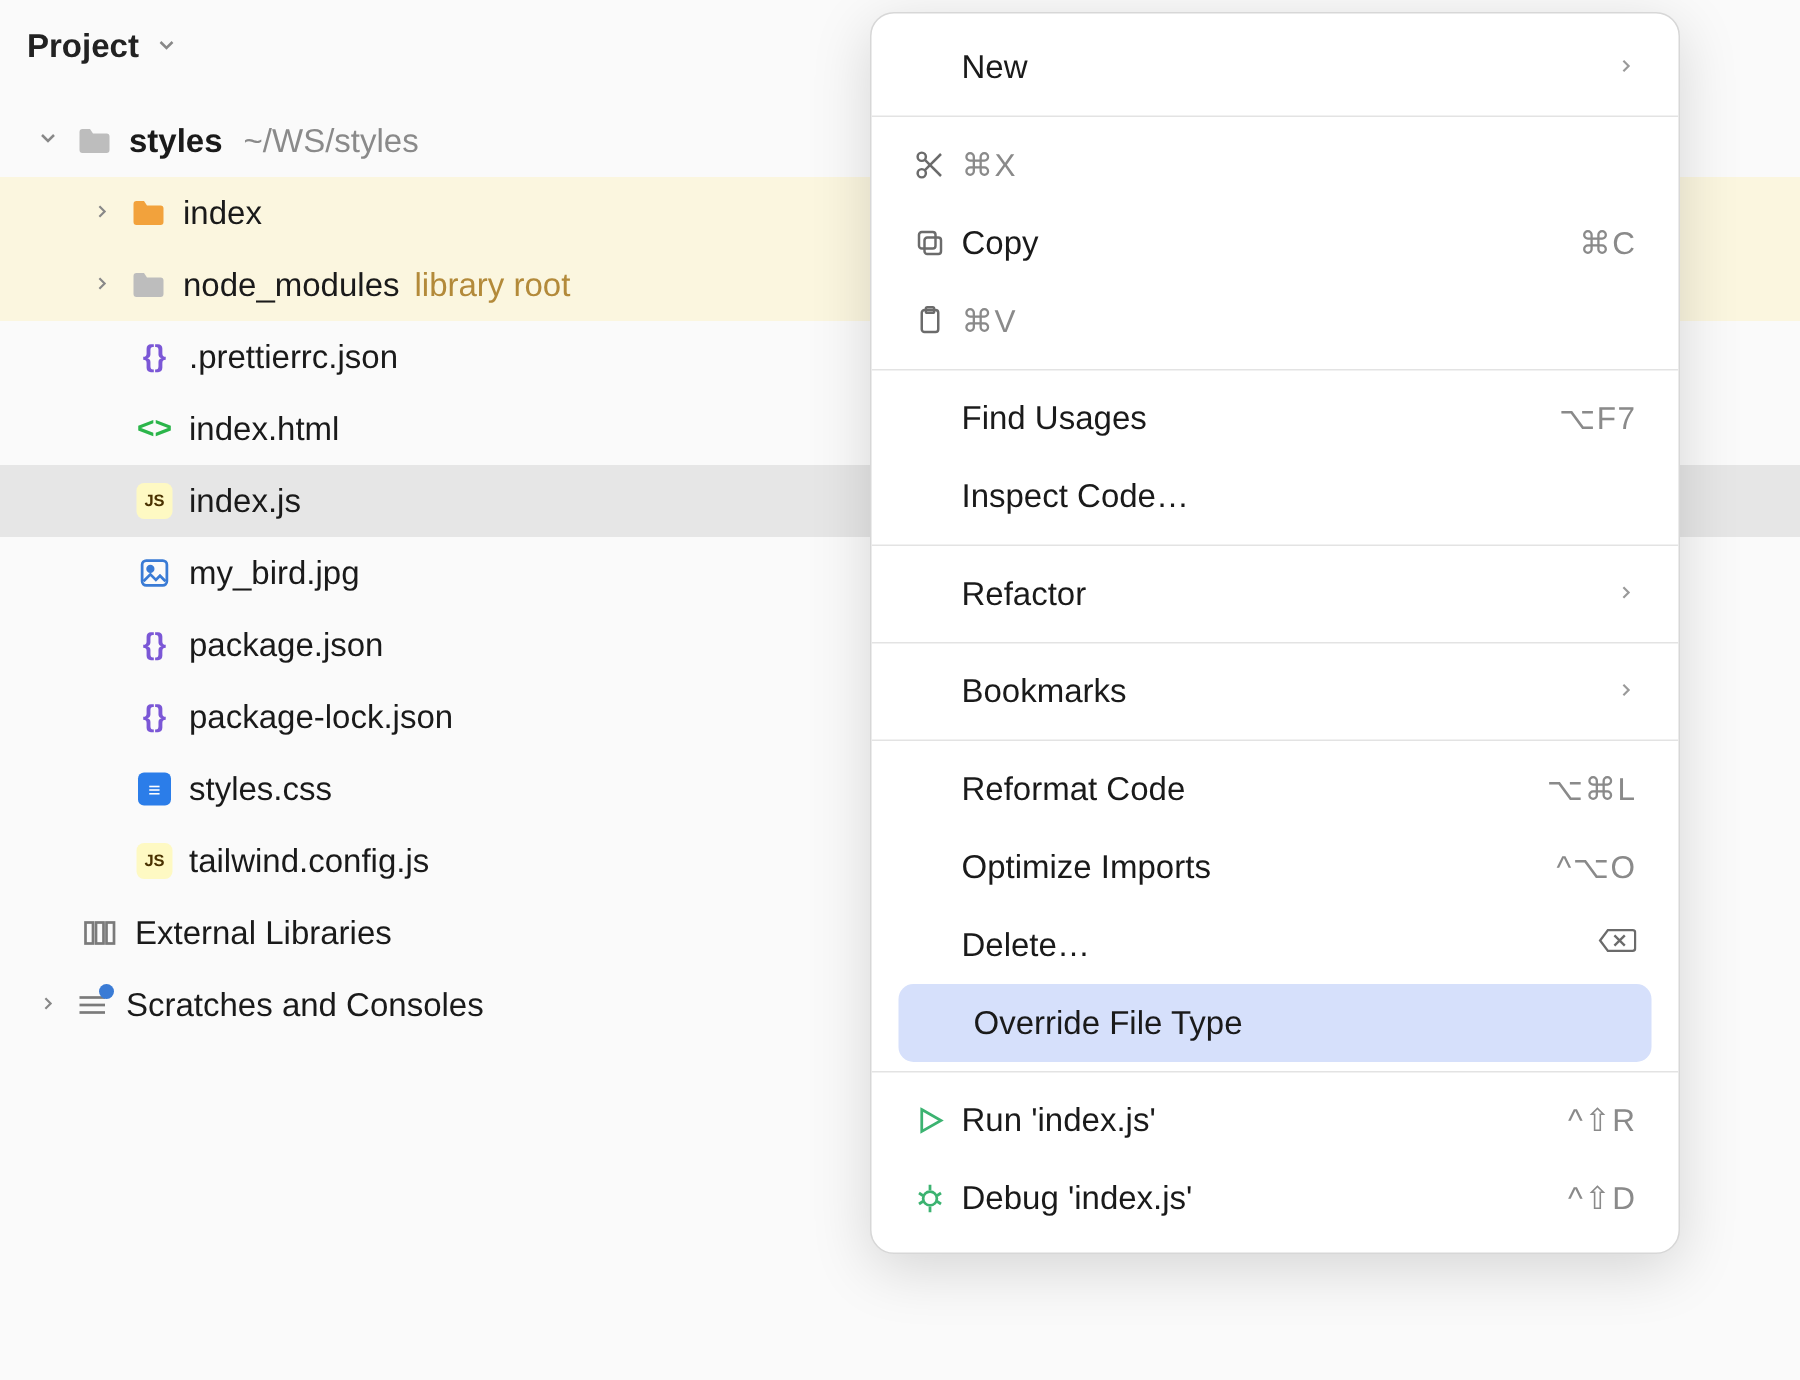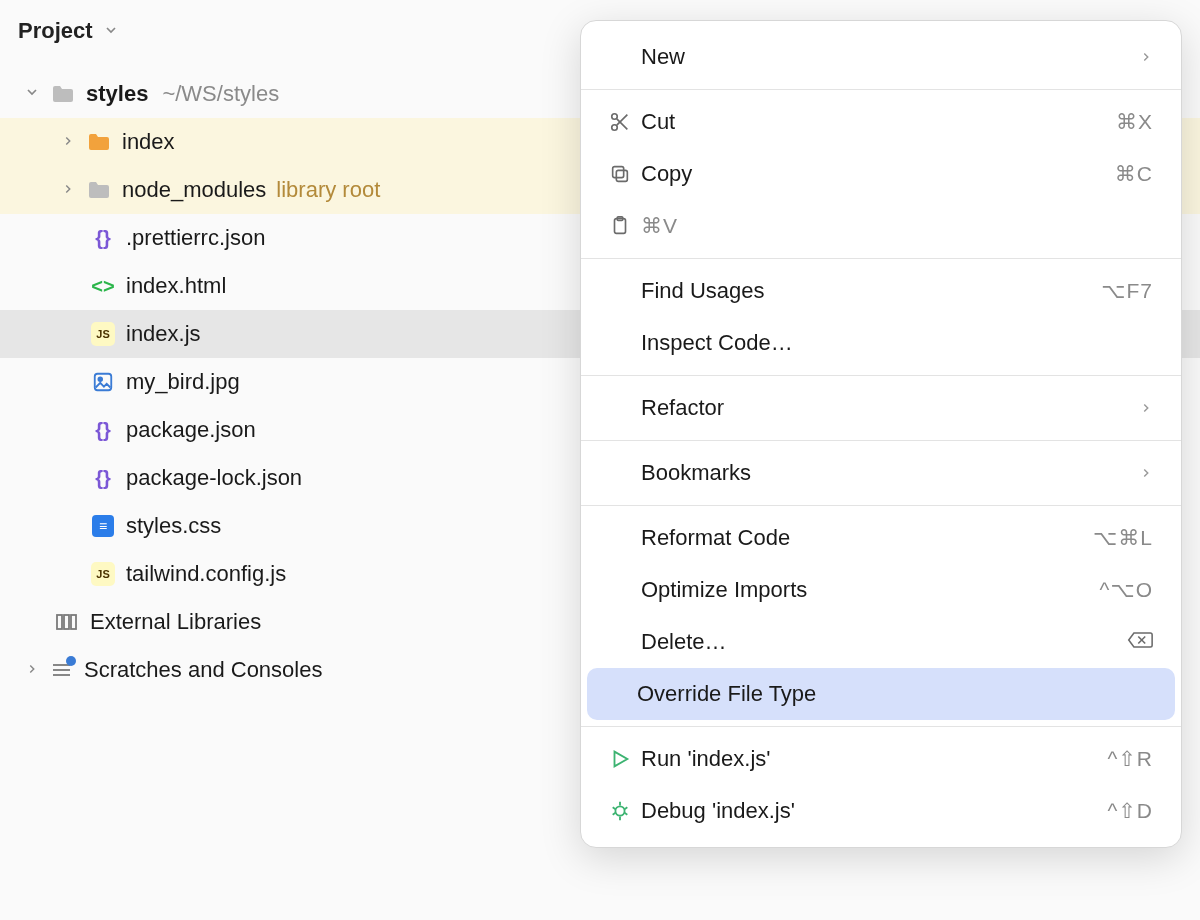--- a/index.html
+++ b/index.html
@@ -84,36 +84,36 @@
 
 .lib-icon svg { width:24px; height:20px; }
 .scratches-icon { position:relative; width:24px; height:20px; }
 .scratches-icon svg { width:24px; height:20px; }
 .scratches-dot { position:absolute; right:-2px; top:-4px; width:10px; height:10px; background:#3a7bd5; border-radius:50%; }
 
 
 .context-menu {
   position: absolute;
   left: 580px;
-  top: 20px;
-  width: 602px;
+  top: 8px;
+  width: 540px;
   background: #fff;
   border: 1px solid #d7d7d7;
   border-radius: 16px;
   box-shadow: 0 10px 40px rgba(0,0,0,0.15);
   padding: 10px 0 10px 0;
   overflow: hidden;
 }
 .menu-item {
   display: flex;
   align-items: center;
   height: 52px;
   padding: 0 28px 0 18px;
 }
-.menu-item.hl { background: #d6e0fb; border-radius: 10px; margin: 0 6px; padding-left: 8px; padding-right: 18px; }
+.menu-item.hl { background: #d6e0fb; border-radius: 10px; margin: 0 18px; padding-left: 8px; padding-right: 18px; }
 .menu-icon {
   width: 42px;
   display:flex; align-items:center; justify-content:center;
   color: #6b6b6b;
 }
 .menu-icon svg { width:22px; height:22px; }
 .menu-label { flex: 1; font-size: 22px; }
 .menu-short { color: #8a8a8a; font-size: 21px; letter-spacing: 1px; }
 .menu-chevron { color: #9a9a9a; font-size:20px; }
 .menu-sep {
@@ -281,21 +281,20 @@
 
   <div class="menu-item">
     <span class="menu-icon">
       <svg viewBox="0 0 24 24" fill="none" stroke="#6b6b6b" stroke-width="1.8">
           <circle cx="6" cy="6" r="3"></circle>
           <circle cx="6" cy="18" r="3"></circle>
           <line x1="20" y1="4" x2="8.5" y2="15.5"></line>
           <line x1="20" y1="20" x2="8.5" y2="8.5"></line>
         </svg>
     </span>
-    <span class="menu-label">Cut</span>
     <span class="menu-short">⌘X</span>
   </div>
 
   <div class="menu-item">
     <span class="menu-icon">
       <svg viewBox="0 0 24 24" fill="none" stroke="#6b6b6b" stroke-width="1.8">
           <rect x="8" y="8" width="12" height="12" rx="2"></rect>
           <rect x="4" y="4" width="12" height="12" rx="2"></rect>
         </svg>
     </span>

